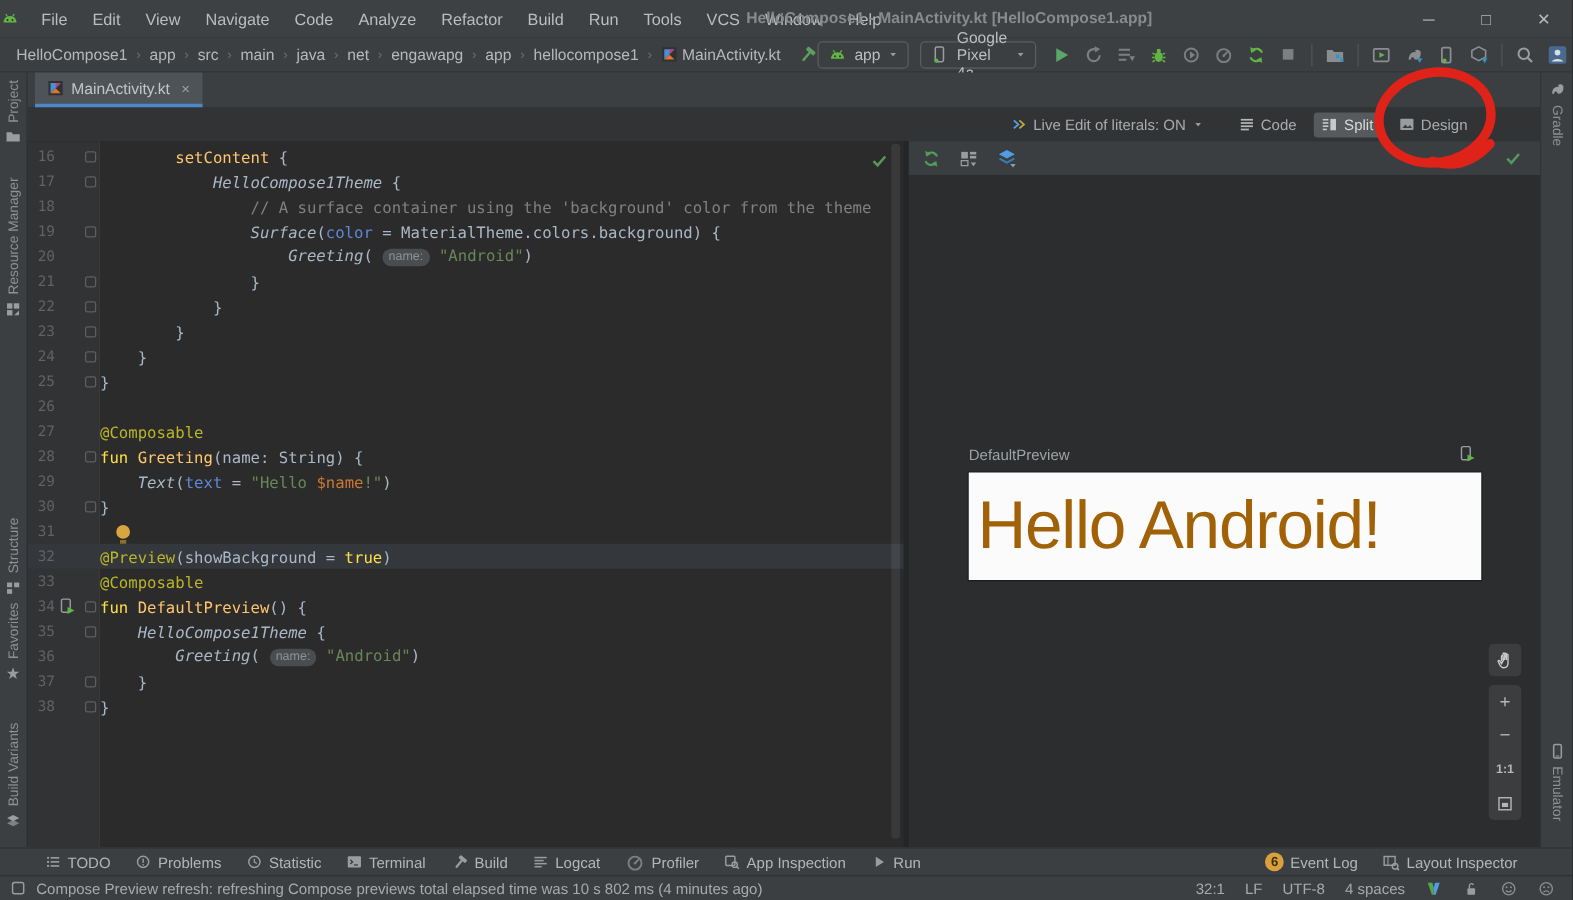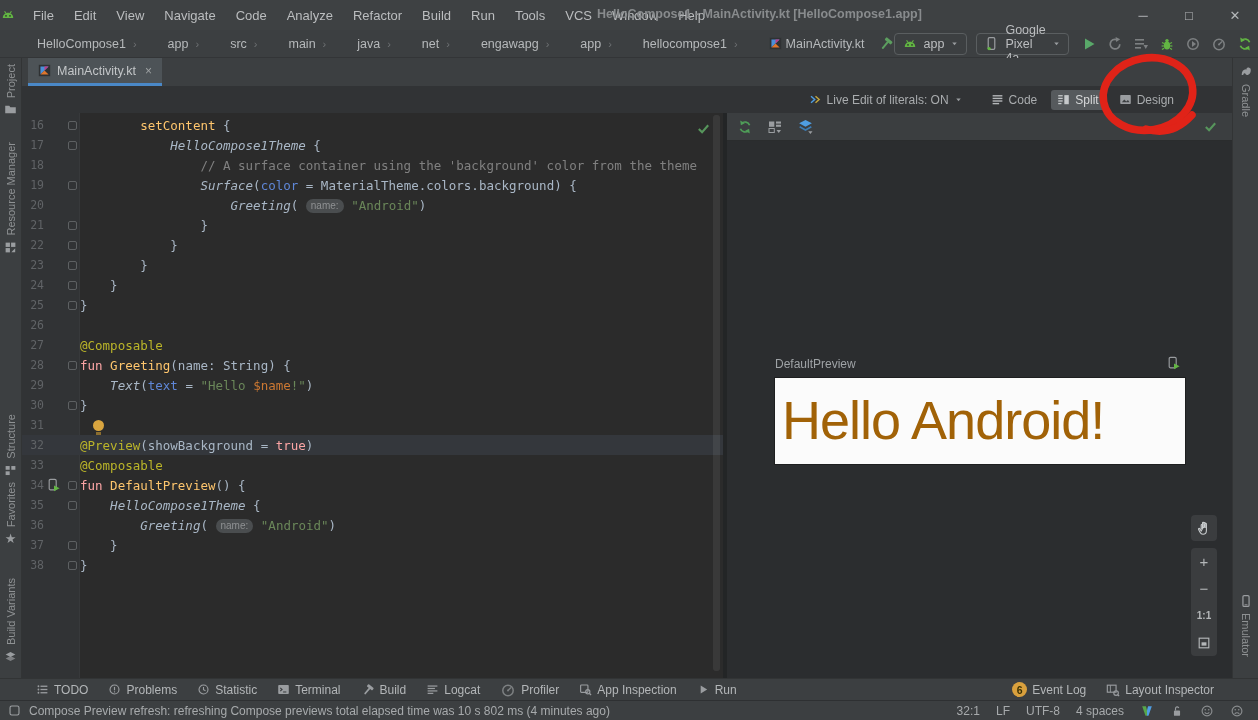--- a/index.html
+++ b/index.html
@@ -16,21 +16,21 @@
   #menubar .mi { padding:4px 9px; cursor:default; }
   #win-title { position:absolute; left:597px; top:7px; color:#888b8d; font-size:12.5px;font-weight:bold; }
   #win-controls { position:absolute; right:0; top:0; height:30px; display:flex; }
   #win-controls .wc { width:46px; height:30px; display:flex; align-items:center; justify-content:center;
     color:#b4b7b9; font-size:13px; }
 
   
   #toolbar { left:0; top:30px; width:1258px; height:28px; background:#3c3f41;
     border-bottom:1px solid #333537; display:flex; align-items:center; color:#b6b9bb; font-size:12.5px; }
   #breadcrumbs { display:flex; align-items:center; padding-left:10px; gap:2px; white-space:nowrap; }
-  #breadcrumbs .bc { padding:2px 3px;margin-left:24px; }
+  #breadcrumbs .bc { padding:2px 3px; }
   #breadcrumbs .sep { color:#6e7173; font-size:11px; padding:0 2px; }
   #breadcrumbs .bc-file { display:flex; align-items:center; gap:4px; }
   #toolbar-right { margin-left:auto; display:flex; align-items:center; gap:9px; padding-right:10px; }
   .combo { display:flex; align-items:center; gap:6px; border:1px solid #5a5e60; border-radius:4px;
     height:22px; padding:0 7px; color:#bcbec0; }
   .tb-sep { width:1px; height:18px; background:#515456; margin:0 3px; }
   .tb-btn { width:22px; height:22px; display:flex; align-items:center; justify-content:center; }
 
   
   #tabbar { left:22px; top:58px; width:1210px; height:28px; background:#3c3f41; display:flex; align-items:flex-end; }
@@ -59,21 +59,21 @@
   #editor { left:22px; top:113px; width:701px; height:565px; background:#2b2b2b; overflow:hidden; }
   #gutter-bg { left:0; top:0; width:58px; height:565px; background:#313335; border-right:1px solid #37393b; }
   #code-lines { left:0; top:2px; width:100%; }
   .line { display:flex; height:20px; align-items:center; font-family:"DejaVu Sans Mono", monospace; font-size:12.5px; }
   .line.hl { background:#34373c; }
   .ln { width:22px; text-align:right; color:#606366; font-size:11.5px; flex:none; }
   .gslot { width:20px; flex:none; display:flex; justify-content:center; }
   .fslot { width:16px; flex:none; display:flex; justify-content:center; }
   .fd { width:9px; height:9px; border:1px solid #5d6062; border-radius:2px; }
   .txt { white-space:pre; color:#a9b7c6; flex:1; }
-  .tk-pl{color:#a9b7c6} .tk-kw{color:#fca5a5} .tk-fn{color:#ffc66d}
+  .tk-pl{color:#a9b7c6} .tk-kw{color:#fde047} .tk-fn{color:#ffc66d}
   .tk-fnit{color:#ffc66d;} .tk-it{color:#a9b7c6;font-style:italic}
   .tk-ann{color:#bbb529} .tk-cmt{color:#808080} .tk-str{color:#6a8759} .tk-var{color:#cc7832}
   .tk-named{color:#5f87d8} .tk-link{color:#a9b7c6;}
   .tk-hint{display:inline-block;background:#4a4d4f;color:#8f9193;border-radius:8px;padding:0 5px;
     font-size:10px;line-height:14px;font-family:"Liberation Sans",sans-serif;vertical-align:1px;}
   .tk-bulb{display:inline-block;width:11px;height:11px;border-radius:50%;background:#d9a53f;
     margin-left:13px;position:relative;top:1px;}
   .tk-bulb::after{content:"";position:absolute;left:3px;bottom:-4px;width:5px;height:3px;background:#8a6d2f;}
   #editor-check { right:12px; top:8px; }
   #editor-scrollbar { right:3px; top:2px; width:7px; height:556px; background:rgba(255,255,255,0.07); border-radius:3px; }

